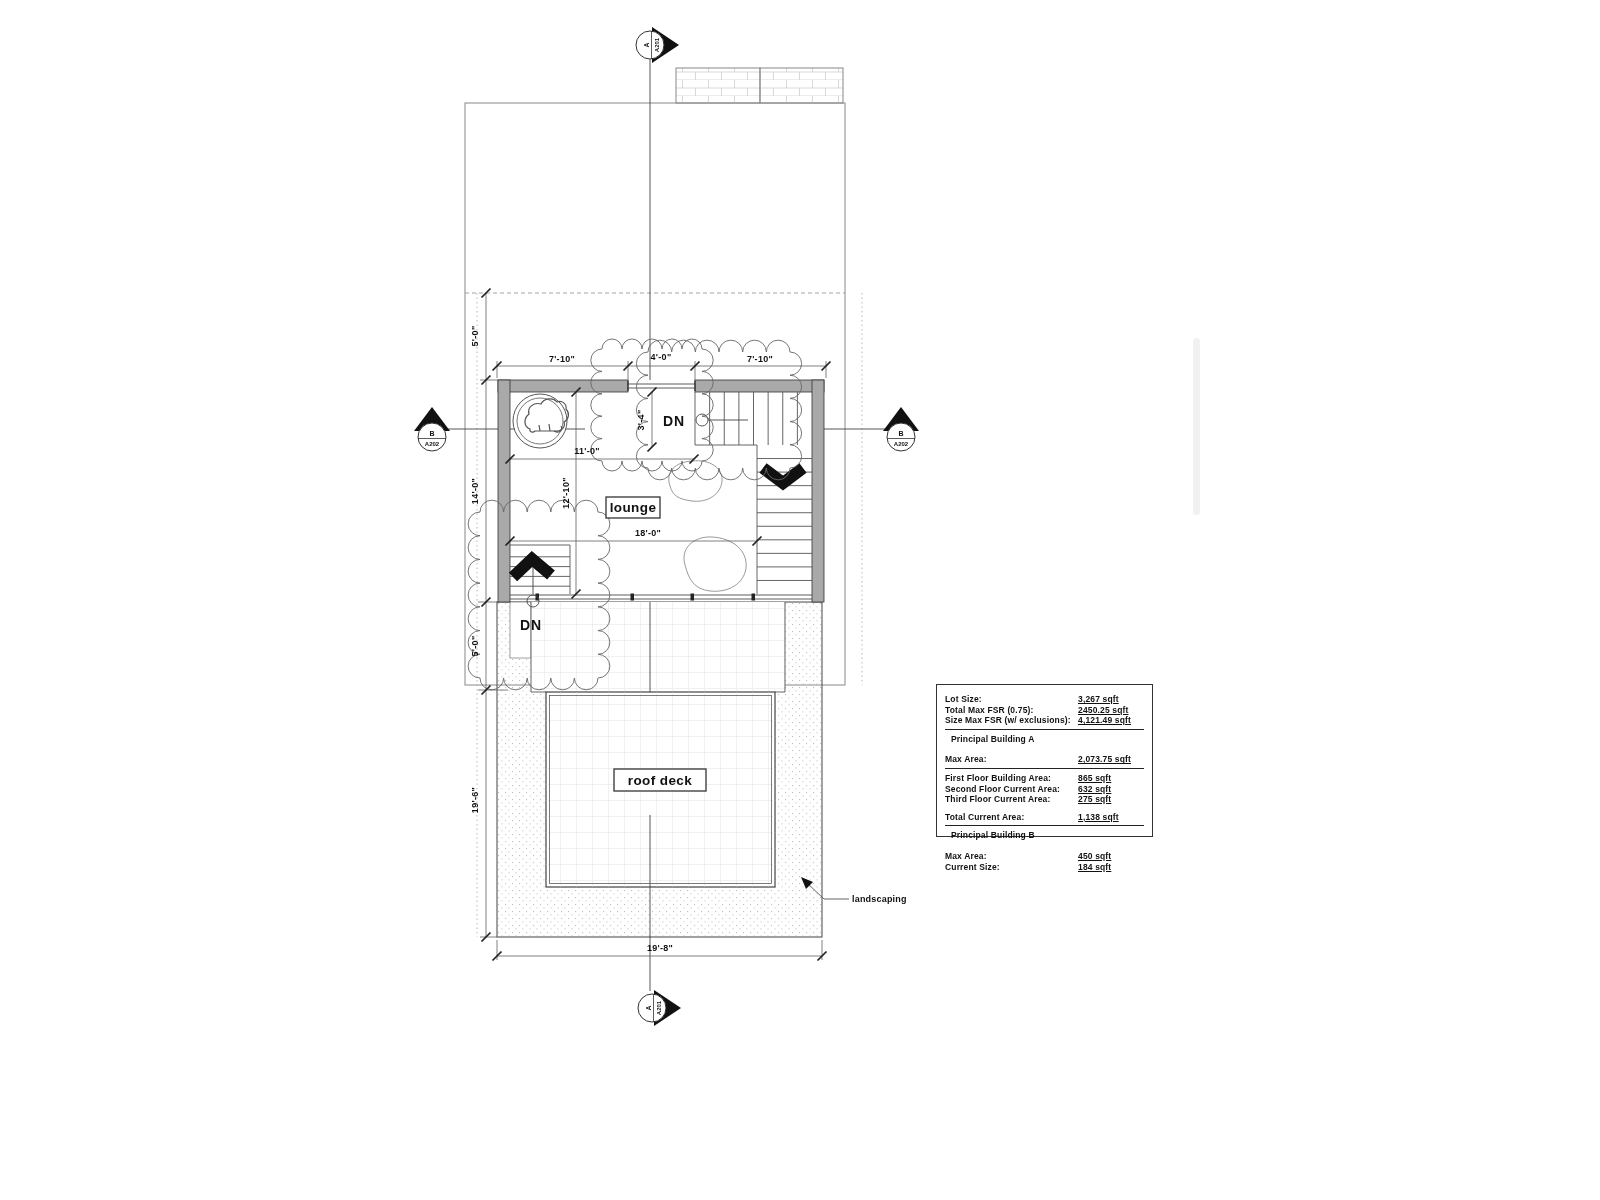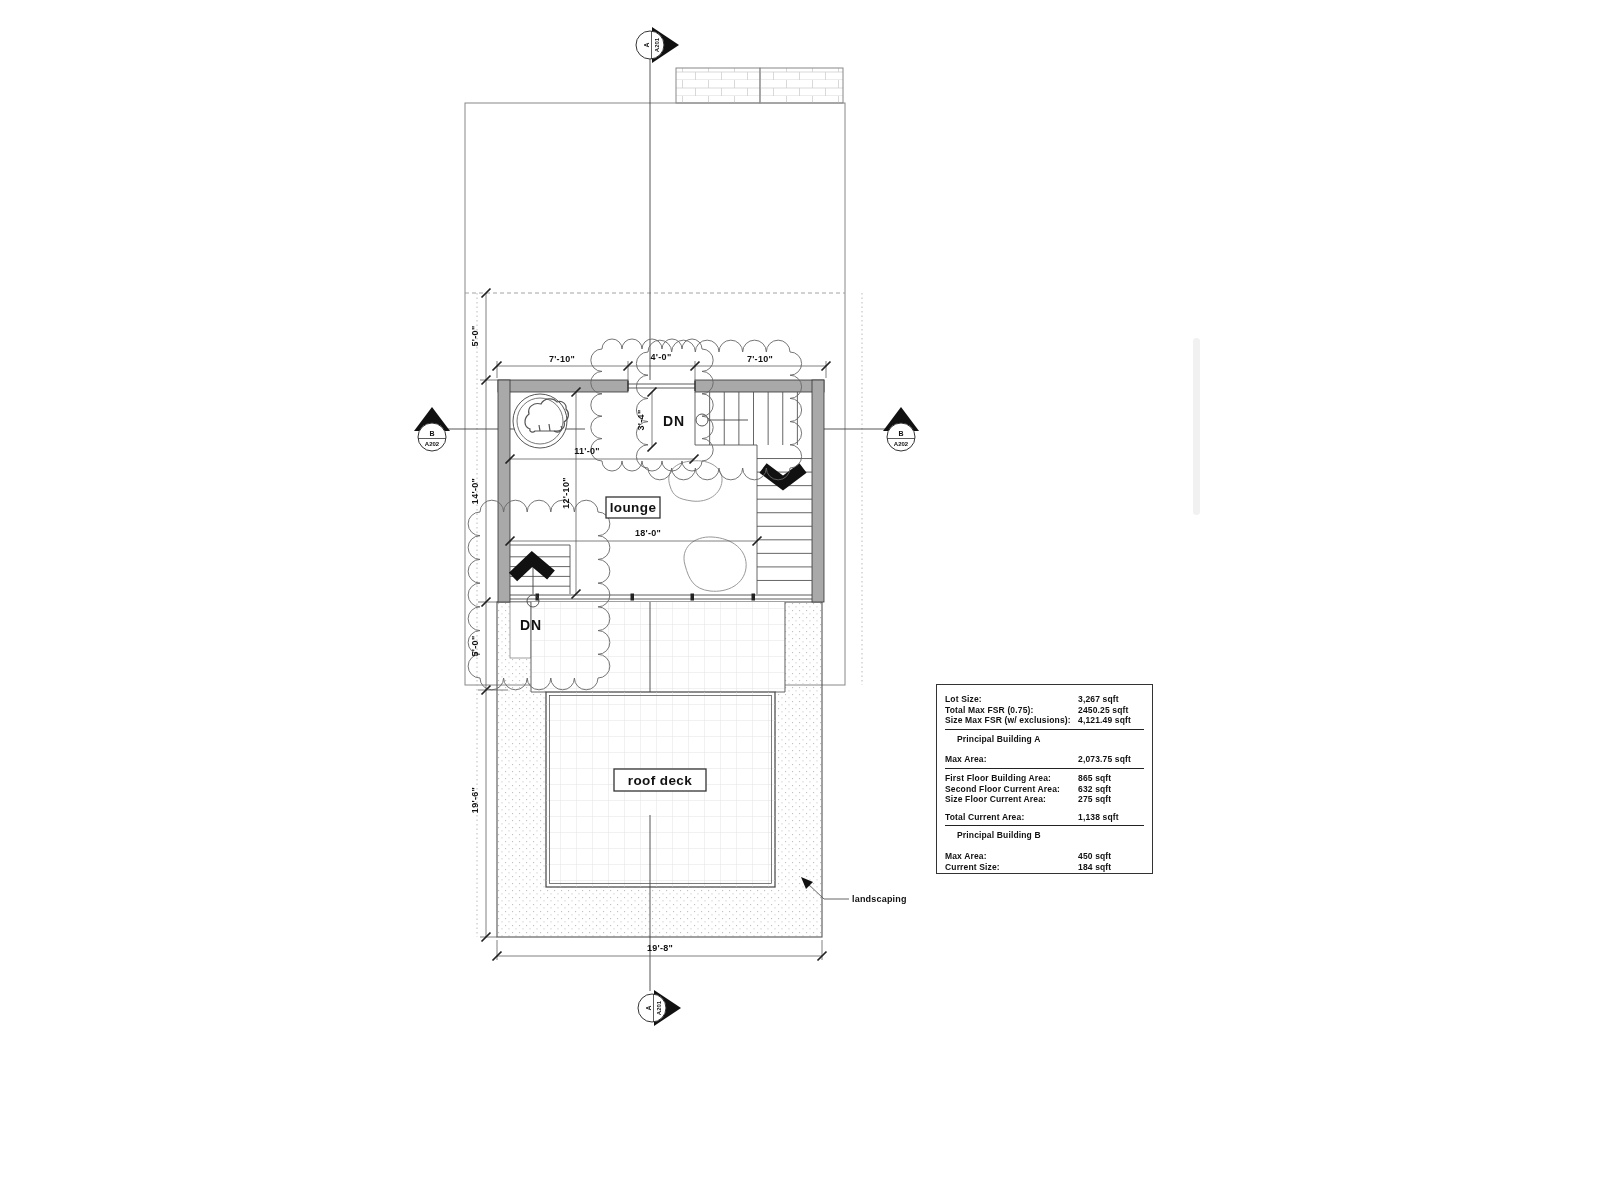--- a/index.html
+++ b/index.html
@@ -6,28 +6,28 @@
   #page{position:relative;width:1600px;height:1200px;background:#fff;overflow:hidden;
         font-family:"Liberation Sans",sans-serif;}
   svg text{font-family:"Liberation Sans",sans-serif;fill:#111;}
   .dim{font-size:9px;font-weight:600;letter-spacing:.3px;}
   .roomlabel{font-size:13.5px;font-weight:600;letter-spacing:.4px;}
   .dn{font-size:14px;font-weight:700;letter-spacing:1px;}
   .mk-letter{font-size:7px;font-weight:700;}
   .mk-sheet{font-size:6px;font-weight:600;}
   .note{font-size:9px;font-weight:600;letter-spacing:.2px;}
   
-  #area-table{position:absolute;left:936px;top:684px;width:217px;height:190px;
+  #area-table{position:absolute;left:936px;top:684px;width:217px;height:153px;
       border:1px solid #333;background:#fff;box-sizing:border-box;
       padding:9px 8px 6px 8px;color:#111;font-size:8.5px;font-weight:700;
       letter-spacing:.15px;line-height:10.6px;}
   .trow{display:flex;}
   .trow .lbl{flex:1;}
-  .trow .val{width:66px;text-align:left;}
-  .theading{margin:0 0 0 12px;}
+  .trow .val{width:66px;text-align:left;text-decoration:underline;}
+  .theading{margin:0 0 0 6px;}
   .tdiv{border-top:1px solid #222;margin:3px 0 4px 0;height:0;}
   .tgap{height:10px;}
   .tgap-s{height:7px;}
   #scrollbar{position:absolute;left:1193px;top:338px;width:7px;height:177px;
       border-radius:4px;background:#f1f1f1;}
 </style>
 </head>
 <body>
 
 <div id="page">
@@ -312,21 +312,21 @@
   <div class="tdiv"></div>
   <div class="trow">
         <span class="lbl">First Floor Building Area:</span>
         <span class="val">865 sqft</span>
       </div>
   <div class="trow">
         <span class="lbl">Second Floor Current Area:</span>
         <span class="val">632 sqft</span>
       </div>
   <div class="trow">
-        <span class="lbl">Size Floor Current Area:</span>
+        <span class="lbl">Third Floor Current Area:</span>
         <span class="val">275 sqft</span>
       </div>
   <div class="tgap-s"></div>
   <div class="trow">
         <span class="lbl">Total Current Area:</span>
         <span class="val">1,138 sqft</span>
       </div>
   <div class="tdiv"></div>
   <div class="theading">Principal Building B</div>
   <div class="tgap"></div>

